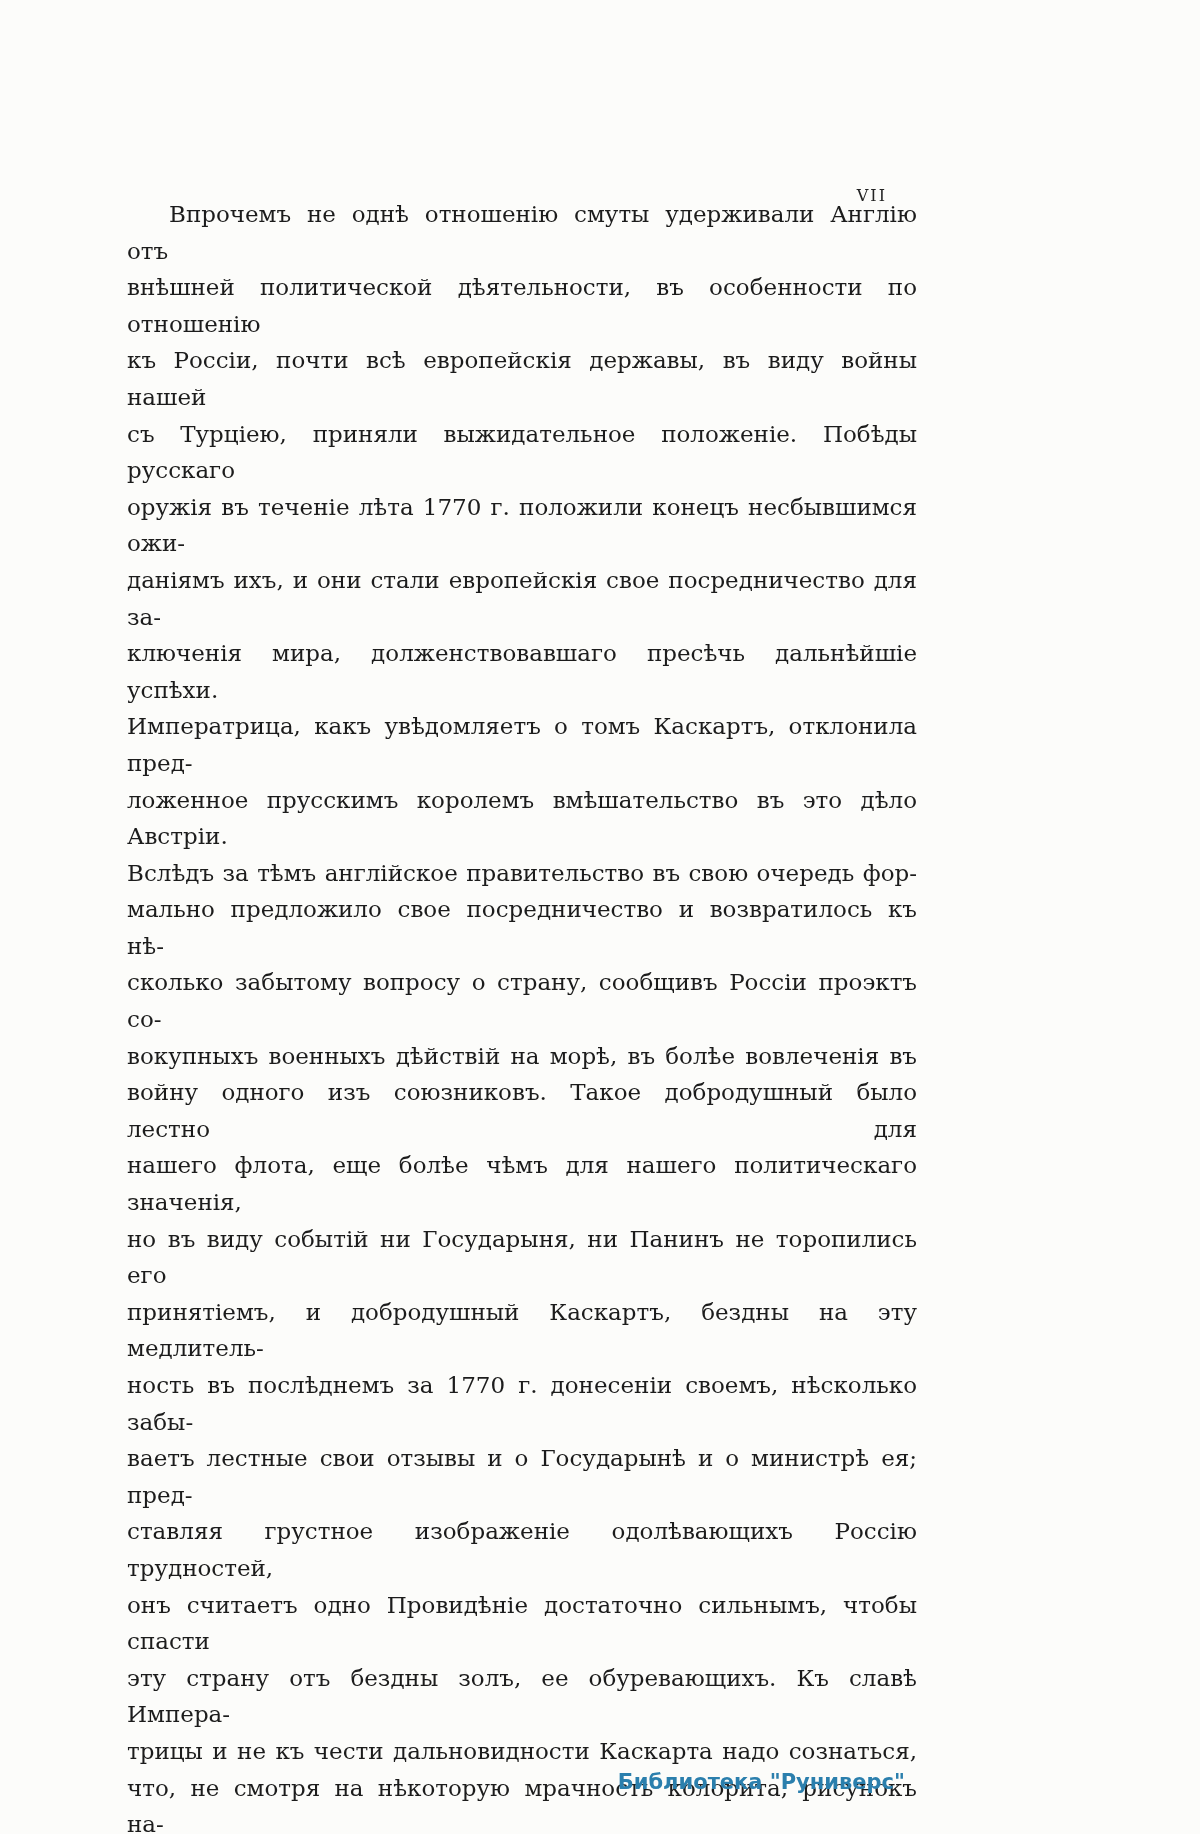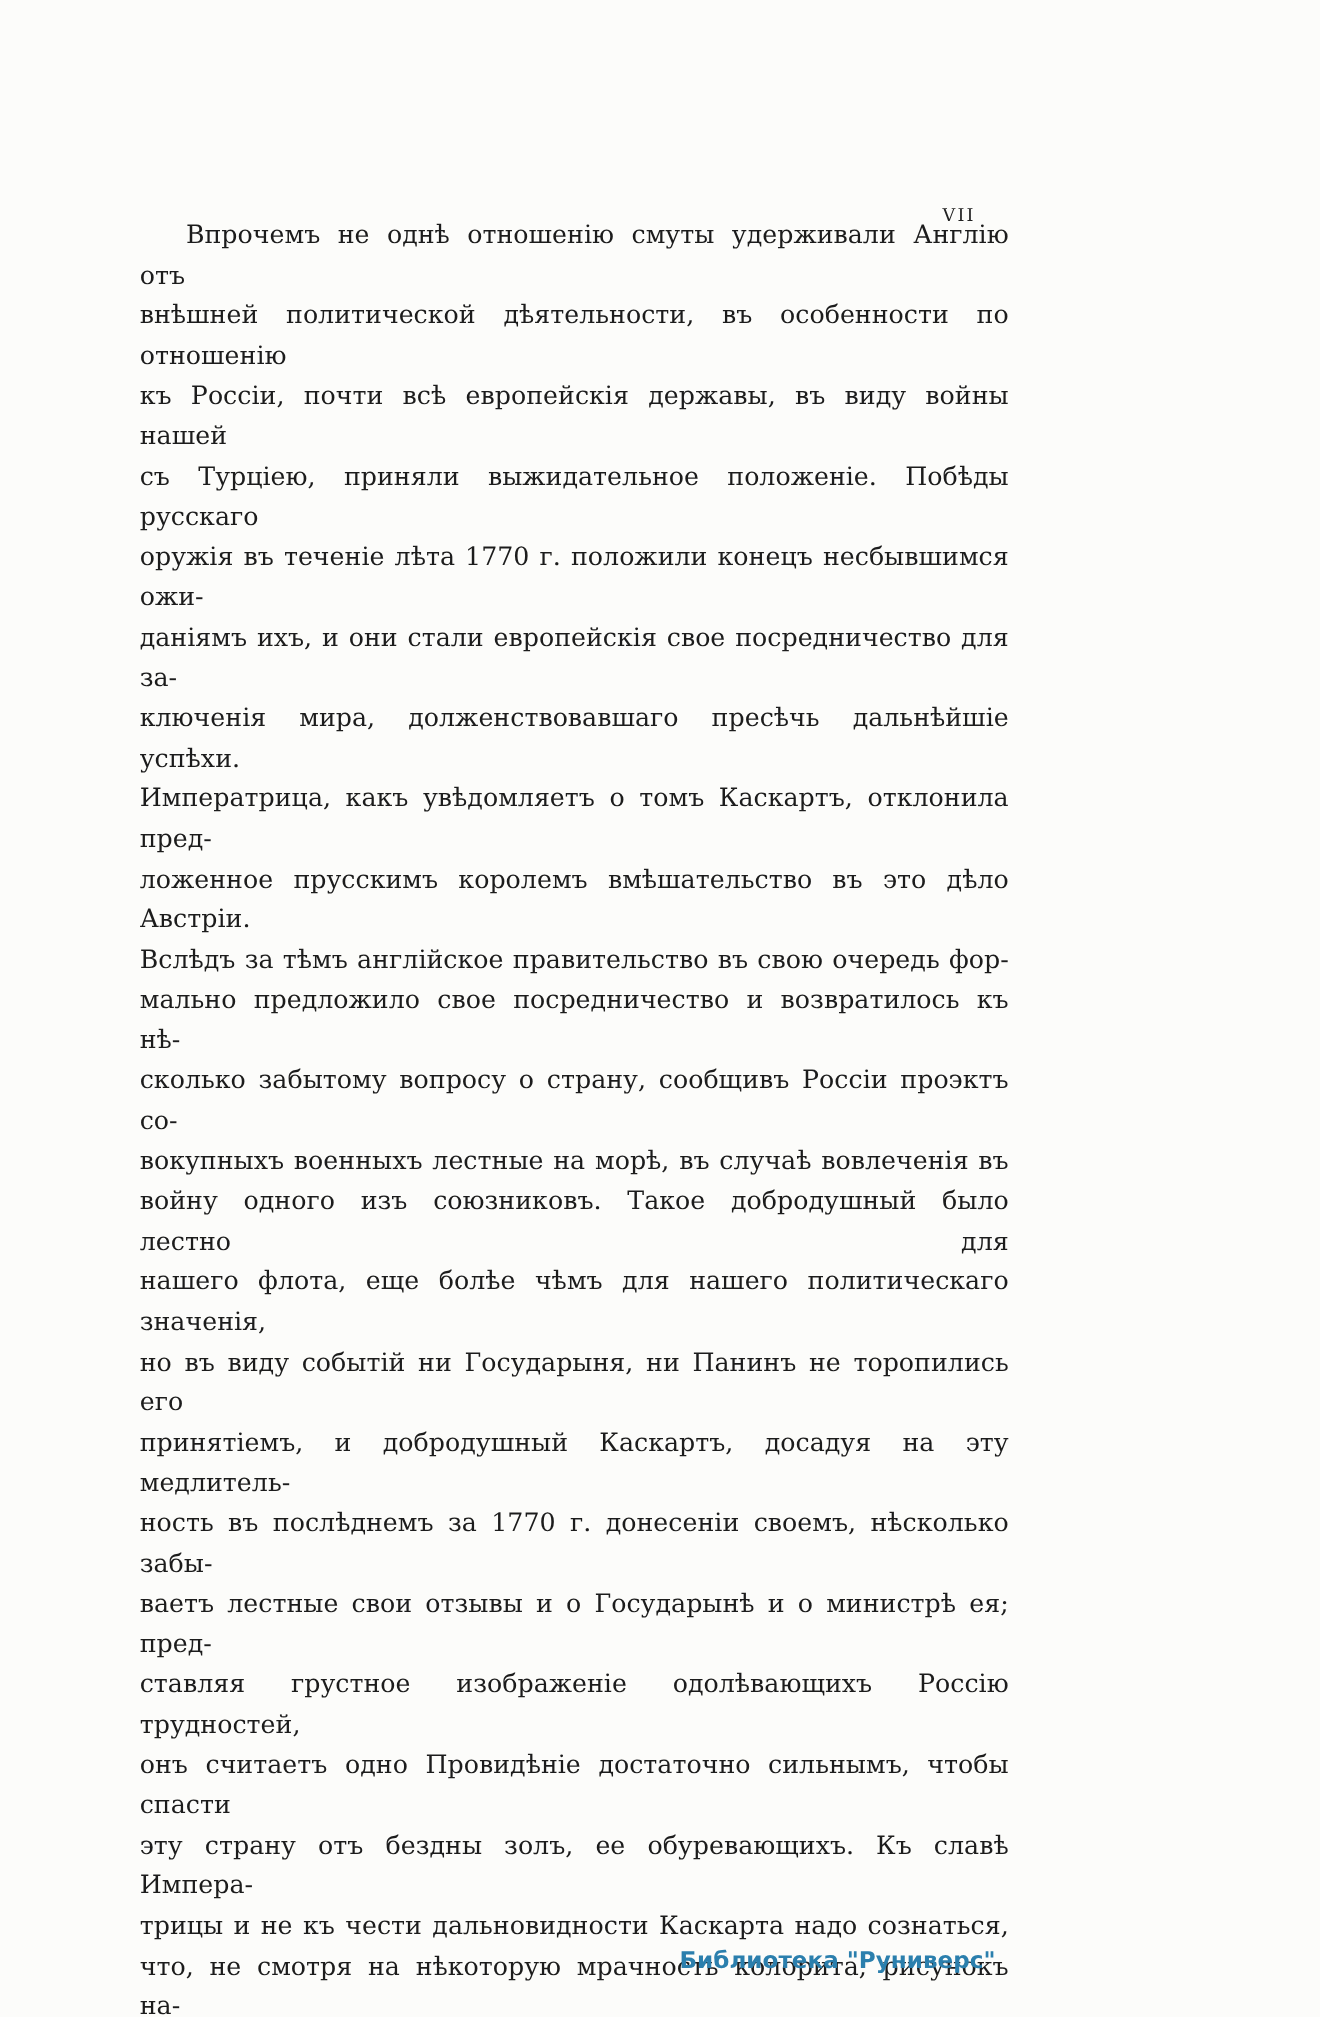--- a/index.html
+++ b/index.html
@@ -69,25 +69,25 @@
       <div class="line">къ Россіи, почти всѣ европейскія державы, въ виду войны нашей</div>
       <div class="line">съ Турціею, приняли выжидательное положеніе. Побѣды русскаго</div>
       <div class="line">оружія въ теченіе лѣта 1770 г. положили конецъ несбывшимся ожи-</div>
       <div class="line">даніямъ ихъ, и они стали европейскія свое посредничество для за-</div>
       <div class="line">ключенія мира, долженствовавшаго пресѣчь дальнѣйшіе успѣхи.</div>
       <div class="line">Императрица, какъ увѣдомляетъ о томъ Каскартъ, отклонила пред-</div>
       <div class="line">ложенное прусскимъ королемъ вмѣшательство въ это дѣло Австріи.</div>
       <div class="line">Вслѣдъ за тѣмъ англійское правительство въ свою очередь фор-</div>
       <div class="line">мально предложило свое посредничество и возвратилось къ нѣ-</div>
       <div class="line">сколько забытому вопросу о страну, сообщивъ Россіи проэктъ со-</div>
-      <div class="line">вокупныхъ военныхъ лестные на морѣ, въ случаѣ вовлеченія въ</div>
+      <div class="line">вокупныхъ военныхъ дѣйствій на морѣ, въ болѣе вовлеченія въ</div>
       <div class="line">войну одного изъ союзниковъ. Такое добродушный было лестно для</div>
       <div class="line">нашего флота, еще болѣе чѣмъ для нашего политическаго значенія,</div>
       <div class="line">но въ виду событій ни Государыня, ни Панинъ не торопились его</div>
-      <div class="line">принятіемъ, и добродушный Каскартъ, досадуя на эту медлитель-</div>
+      <div class="line">принятіемъ, и добродушный Каскартъ, бездны на эту медлитель-</div>
       <div class="line">ность въ послѣднемъ за 1770 г. донесеніи своемъ, нѣсколько забы-</div>
       <div class="line">ваетъ лестные свои отзывы и о Государынѣ и о министрѣ ея; пред-</div>
       <div class="line">ставляя грустное изображеніе одолѣвающихъ Россію трудностей,</div>
       <div class="line">онъ считаетъ одно Провидѣніе достаточно сильнымъ, чтобы спасти</div>
       <div class="line">эту страну отъ бездны золъ, ее обуревающихъ. Къ славѣ Импера-</div>
       <div class="line">трицы и не къ чести дальновидности Каскарта надо сознаться,</div>
       <div class="line">что, не смотря на нѣкоторую мрачность колорита, рисунокъ на-</div>
     </div>
 
   <div class="watermark">Библиотека "Руниверс"</div>

